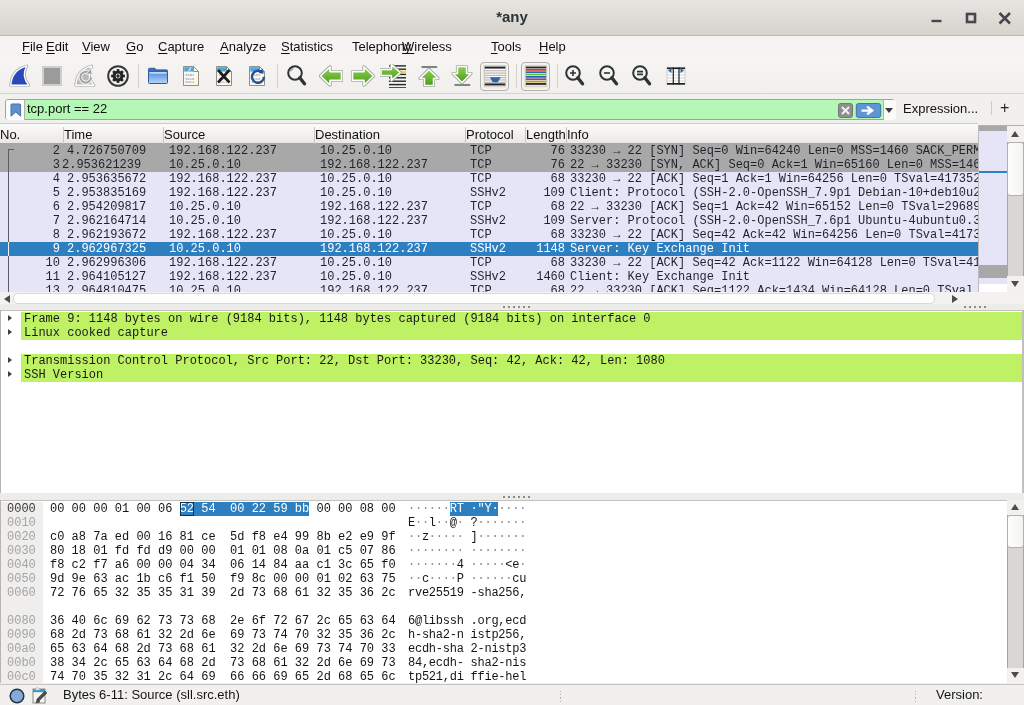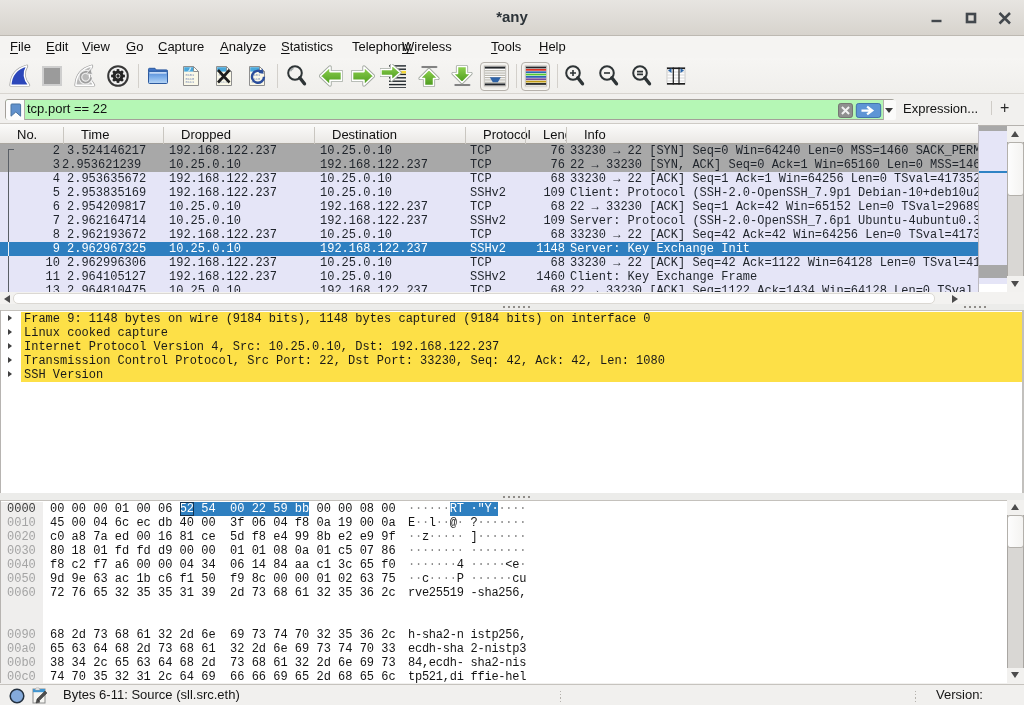--- a/index.html
+++ b/index.html
@@ -19,41 +19,41 @@
 .tbtn{position:absolute;top:4px;width:29px;height:29px;background:#eceae6;border:1px solid #b5b1ab;border-radius:4px;box-shadow:inset 0 0 0 1.5px #f6f5f2}
 
 #filterbar{left:0;top:94px;width:1024px;height:29px;background:#f1f0ee}
 #finput{position:absolute;left:5px;top:5px;width:890px;height:21px;background:#b5f7b5;border:1px solid #a4a09a;border-radius:3px}
 #fbook{position:absolute;left:0px;top:0px;width:19px;height:20px;background:#fcfcfc;border-right:1px solid #b4b0aa;border-radius:2px 0 0 2px}
 #ftext{position:absolute;left:21px;top:1px;font-size:13px;color:#111}
 #fexpr{position:absolute;left:903px;top:7px;font-size:13px;color:#131313}
 #fplus{position:absolute;left:1000px;top:5px;font-size:16px;color:#2a2a2a}
 
 #plheader{left:0;top:123px;width:978px;height:21px;background:linear-gradient(#fbfbfa,#eae8e5);border-top:1px solid #cecbc6;border-bottom:1px solid #aaa69f;font-size:13px;color:#111}
-.hcol{position:absolute;top:3px;padding-left:17px;border-left:1px solid #c9c6c0;height:17px}
+.hcol{position:absolute;top:3px;padding-left:0;border-left:1px solid #c9c6c0;height:17px}
 #plist{left:0;top:144px;width:1007px;height:148px;overflow:hidden;font-family:"Liberation Mono",monospace;font-size:12px;color:#1f242b}
 .prow{position:absolute;left:0;width:978px;height:14px;overflow:hidden}
 .prow span{position:absolute;top:0;white-space:pre;line-height:14px}
 .c-no{width:60px;text-align:right}
 .c-len{width:565px;text-align:right}
 .gray{background:#a8a8a8}
 .lav{background:#e5e5f7}
 .sel{background:#2e7fc0;color:#fff}
 
 
 .sbtrack{background:#d9d7d4;border-left:1px solid #a9a6a2;border-right:1px solid #a9a6a2}
 .sbthumb{background:linear-gradient(90deg,#fdfdfd,#f4f3f1);border:1px solid #b3b0ab;border-radius:3px}
 .sbbtn{background:#f2f1ef}
 .arr{width:0;height:0;position:absolute}
 
 .split{left:0;width:1024px;background:#ececea}
 .dots{position:absolute;left:503px;width:28px;height:2px;background:repeating-linear-gradient(90deg,#8f8c88 0 2px,rgba(0,0,0,0) 2px 5px)}
 
 #details{left:0;top:310px;width:1024px;height:183px;background:#fff;border-top:1px solid #c4c1bc;font-family:"Liberation Mono",monospace;font-size:12px;color:#191919}
-.drow{position:absolute;left:21px;width:1001px;height:14px;background:#fde047;line-height:14px;white-space:pre}
+.drow{position:absolute;left:21px;width:1001px;height:14px;background:#bef264;line-height:14px;white-space:pre}
 .dtxt{position:absolute;left:3px}
 .tri{position:absolute;left:-13.4px;top:3.2px;width:0;height:0;border-left:4.8px solid #3f3f3f;border-top:3.9px solid transparent;border-bottom:3.9px solid transparent}
 
 #hexpane{left:0;top:500px;width:1024px;height:183px;background:#fff;border-top:1px solid #c4c1bc;font-family:"Liberation Mono",monospace;font-size:12px}
 #offcol{position:absolute;left:1px;top:1px;width:42px;height:182px;background:#efeeed}
 .xrow{position:absolute;left:0;width:1007px;height:14px;line-height:14px;white-space:pre}
 .xoff{position:absolute;left:7px;color:#a4a4a4}
 .xhex{position:absolute;left:50px;color:#141414}
 .xasc{position:absolute;left:408px;color:#141414;letter-spacing:-0.25px}
 .xasc i,.xhex i{font-style:normal;color:#8a8a8a}
@@ -67,21 +67,21 @@
   <svg class="abs winbtn" style="left:929px" viewBox="0 0 16 16">
       <path d="M2.5,11 h10" stroke="#43484d" stroke-width="2.4" fill="none"></path>
     </svg>
   <svg class="abs winbtn" style="left:963px" viewBox="0 0 16 16">
       <rect x="4" y="4" width="8" height="8" fill="none" stroke="#43484d" stroke-width="2.6"></rect>
     </svg>
   <svg class="abs winbtn" style="left:997px" viewBox="0 0 16 16">
       <path d="M2.5,3 L13,13.5 M13,3 L2.5,13.5" stroke="#43484d" stroke-width="2.5" fill="none"></path>
     </svg>
   <div id="menubar" class="abs">
-    <span class="mi" style="left:10px"><u>F</u>ile</span>
+    <span class="mi" style="left:22px"><u>F</u>ile</span>
     <span class="mi" style="left:46px"><u>E</u>dit</span>
     <span class="mi" style="left:82px"><u>V</u>iew</span>
     <span class="mi" style="left:126px"><u>G</u>o</span>
     <span class="mi" style="left:158px"><u>C</u>apture</span>
     <span class="mi" style="left:220px"><u>A</u>nalyze</span>
     <span class="mi" style="left:281px"><u>S</u>tatistics</span>
     <span class="mi" style="left:352px">Telephon<u>y</u></span>
     <span class="mi" style="left:402px"><u>W</u>ireless</span>
     <span class="mi" style="left:491px"><u>T</u>ools</span>
     <span class="mi" style="left:539px"><u>H</u>elp</span>
@@ -283,30 +283,30 @@
       <div style="position:absolute;left:877px;top:0;width:13px;height:20px;background:#fbfbfa;border-left:1px solid #b4b0aa;border-radius:0 2px 2px 0"></div>
       <div class="arr" style="left:879px;top:8px;border-left:4.5px solid transparent;border-right:4.5px solid transparent;border-top:5.5px solid #3a3a3a"></div>
     </div>
     <div id="fexpr">Expression...</div>
     <div style="position:absolute;left:991px;top:7px;width:1px;height:14px;background:#cfccc7"></div>
     <div id="fplus">+</div>
   </div>
   <div id="plheader" class="abs">
     <span class="hcol" style="left:-1px;width:64px">No.</span>
     <span class="hcol" style="left:63px;width:100px">Time</span>
-    <span class="hcol" style="left:163px;width:151px">Dropped</span>
+    <span class="hcol" style="left:163px;width:151px">Source</span>
     <span class="hcol" style="left:314px;width:151px">Destination</span>
     <span class="hcol" style="left:465px;width:60px">Protocol</span>
     <span class="hcol" style="left:525px;width:41px;overflow:hidden">Length</span>
     <span class="hcol" style="left:566px;width:441px">Info</span>
   </div>
   <div id="plist" class="abs">
     <div class="prow gray" style="top:0">
         <span class="c-no">2</span>
-        <span style="left:67px">3.524146217</span>
+        <span style="left:67px">4.726750709</span>
         <span style="left:169px">192.168.122.237</span>
         <span style="left:320px">10.25.0.10</span>
         <span style="left:470px">TCP</span>
         <span class="c-len">76</span>
         <span style="left:570px">33230 → 22 [SYN] Seq=0 Win=64240 Len=0 MSS=1460 SACK_PERM=1</span>
       </div>
     <div class="prow gray" style="top:14px">
         <span class="c-no">3</span>
         <span style="left:62px">2.953621239</span>
         <span style="left:169px">10.25.0.10</span>
@@ -378,21 +378,21 @@
         <span class="c-len">68</span>
         <span style="left:570px">33230 → 22 [ACK] Seq=42 Ack=1122 Win=64128 Len=0 TSval=41</span>
       </div>
     <div class="prow lav" style="top:126px">
         <span class="c-no">11</span>
         <span style="left:67px">2.964105127</span>
         <span style="left:169px">192.168.122.237</span>
         <span style="left:320px">10.25.0.10</span>
         <span style="left:470px">SSHv2</span>
         <span class="c-len">1460</span>
-        <span style="left:570px">Client: Key Exchange Frame</span>
+        <span style="left:570px">Client: Key Exchange Init</span>
       </div>
     <div class="prow lav" style="top:140px">
         <span class="c-no">13</span>
         <span style="left:67px">2.964810475</span>
         <span style="left:169px">10.25.0.10</span>
         <span style="left:320px">192.168.122.237</span>
         <span style="left:470px">TCP</span>
         <span class="c-len">68</span>
         <span style="left:570px">22 → 33230 [ACK] Seq=1122 Ack=1434 Win=64128 Len=0 TSval</span>
       </div>
@@ -421,36 +421,36 @@
     <div style="position:absolute;left:13px;top:0.5px;width:922px;height:11.5px;border-radius:5px;background:#fefefe;border:1px solid #dbd8d3"></div>
     <div class="arr" style="left:952px;top:3px;border-top:4.5px solid transparent;border-bottom:4.5px solid transparent;border-left:6px solid #4c4c4c"></div>
   </div>
   <div id="split1" class="abs split" style="top:304px;height:6px">
       <div class="dots" style="top:2px"></div>
       <div class="dots" style="top:2px;left:964px;width:22px"></div>
     </div>
   <div id="details" class="abs">
     <div class="drow" style="top:1px"><i class="tri"></i><span class="dtxt">Frame 9: 1148 bytes on wire (9184 bits), 1148 bytes captured (9184 bits) on interface 0</span></div>
     <div class="drow" style="top:15px"><i class="tri"></i><span class="dtxt">Linux cooked capture</span></div>
-    <div class="drow" style="top:29px"><i class="tri"></i><span class="dtxt">Internet Protocol Version 4, Src: 10.25.0.10, Dst: 192.168.122.237</span></div>
     <div class="drow" style="top:43px"><i class="tri"></i><span class="dtxt">Transmission Control Protocol, Src Port: 22, Dst Port: 33230, Seq: 42, Ack: 42, Len: 1080</span></div>
     <div class="drow" style="top:57px"><i class="tri"></i><span class="dtxt">SSH Version</span></div>
   </div>
   <div id="split2" class="abs split" style="top:493px;height:7px">
       <div class="dots" style="top:2.5px"></div>
     </div>
   <div id="hexpane" class="abs">
     <div id="offcol"></div>
       <div class="xrow" style="top:1px"><span class="xoff" style="color:#3c3c3c">0000</span><span class="xhex">00 00 00 01 00 06 <b class="hsel" style="font-weight:normal"><u style="text-decoration:none;outline:1.2px solid #13324f;outline-offset:-1px">52</u> 54  00 22 59 bb</b> 00 00 08 00</span><span class="xasc"><i>······</i><b class="hsel" style="font-weight:normal">RT ·"Y·</b><i>····</i></span></div>
-    <div class="xrow" style="top:15px"><span class="xoff">0010</span><span class="xhex">45 00 04 6c ec db 40 00  3f 06 04 f8 0a 19 00 0a</span><span class="xasc">E<i>··</i>l<i>··</i>@<i>·</i> ?<i>·······</i></span></div>
+    <div class="xrow" style="top:15px"><span class="xoff">0010</span><span class="xasc">E<i>··</i>l<i>··</i>@<i>·</i> ?<i>·······</i></span></div>
     <div class="xrow" style="top:29px"><span class="xoff">0020</span><span class="xhex">c0 a8 7a ed 00 16 81 ce  5d f8 e4 99 8b e2 e9 9f</span><span class="xasc"><i>··</i>z<i>·····</i> ]<i>·······</i></span></div>
     <div class="xrow" style="top:43px"><span class="xoff">0030</span><span class="xhex">80 18 01 fd fd d9 00 00  01 01 08 0a 01 c5 07 86</span><span class="xasc"><i>········</i> <i>········</i></span></div>
     <div class="xrow" style="top:57px"><span class="xoff">0040</span><span class="xhex">f8 c2 f7 a6 00 00 04 34  06 14 84 aa c1 3c 65 f0</span><span class="xasc"><i>·······</i>4 <i>·····</i>&lt;e<i>·</i></span></div>
     <div class="xrow" style="top:71px"><span class="xoff">0050</span><span class="xhex">9d 9e 63 ac 1b c6 f1 50  f9 8c 00 00 01 02 63 75</span><span class="xasc"><i>··</i>c<i>····</i>P <i>······</i>cu</span></div>
     <div class="xrow" style="top:85px"><span class="xoff">0060</span><span class="xhex">72 76 65 32 35 35 31 39  2d 73 68 61 32 35 36 2c</span><span class="xasc">rve25519 -sha256,</span></div>
+    <div class="xrow" style="top:113px"><span class="xoff">0080</span><span class="xhex">36 40 6c 69 62 73 73 68  2e 6f 72 67 2c 65 63 64</span><span class="xasc">6@libssh .org,ecd</span></div>
     <div class="xrow" style="top:127px"><span class="xoff">0090</span><span class="xhex">68 2d 73 68 61 32 2d 6e  69 73 74 70 32 35 36 2c</span><span class="xasc">h-sha2-n istp256,</span></div>
     <div class="xrow" style="top:141px"><span class="xoff">00a0</span><span class="xhex">65 63 64 68 2d 73 68 61  32 2d 6e 69 73 74 70 33</span><span class="xasc">ecdh-sha 2-nistp3</span></div>
     <div class="xrow" style="top:155px"><span class="xoff">00b0</span><span class="xhex">38 34 2c 65 63 64 68 2d  73 68 61 32 2d 6e 69 73</span><span class="xasc">84,ecdh- sha2-nis</span></div>
     <div class="xrow" style="top:169px"><span class="xoff">00c0</span><span class="xhex">74 70 35 32 31 2c 64 69  66 66 69 65 2d 68 65 6c</span><span class="xasc">tp521,di ffie-hel</span></div>
   </div>
   <div id="vscroll2" class="abs" style="left:1007px;top:500px;width:17px;height:183px">
     <div class="sbtrack" style="position:absolute;left:0;top:0;width:17px;height:183px"></div>
     <div class="sbbtn" style="position:absolute;left:0;top:0;width:17px;height:15px"></div>
     <div class="arr" style="left:4px;top:4px;border-left:4.5px solid transparent;border-right:4.5px solid transparent;border-bottom:6px solid #4c4c4c"></div>
     <div class="sbthumb" style="position:absolute;left:0;top:15px;width:17px;height:33px"></div>

